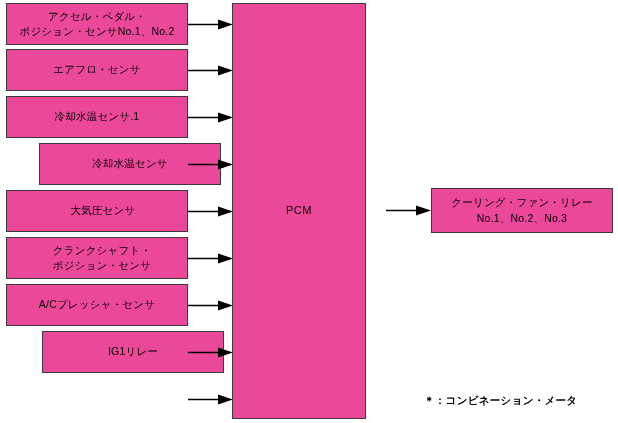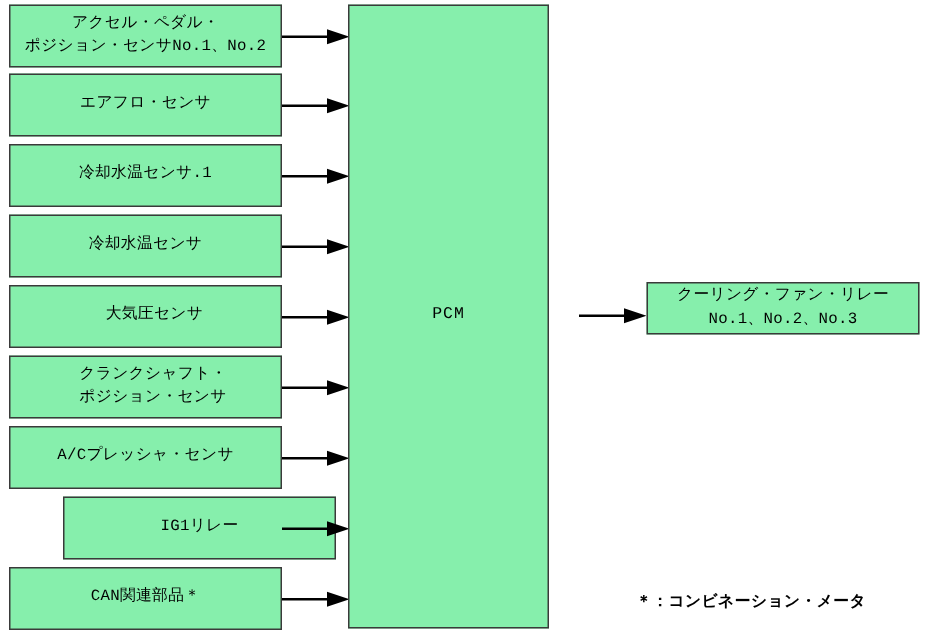--- a/index.html
+++ b/index.html
@@ -15,52 +15,51 @@
     position: relative;
     width: 618px;
     height: 423px;
     background: #ffffff;
     overflow: hidden;
   }
   .box {
     position: absolute;
     box-sizing: border-box;
     border: 1px solid #3a3a3a;
-    background: #86efac;
+    background: #ec4899;
     display: flex;
     align-items: center;
     justify-content: center;
     text-align: center;
     line-height: 1.45;
     font-size: 10.5px;
     letter-spacing: 0.2px;
     color: #000000;
     white-space: pre-line;
-    font-family: Liberation Mono, monospace;
   }
   .input-box {
     left: 6px;
     width: 182px;
     height: 42px;
   }
   #pcm-box {
     left: 232px;
     top: 3px;
     width: 134px;
     height: 416px;
     align-items: center;
     justify-content: center;
     font-size: 11px;
     letter-spacing: 0.6px;
   }
   #relay-box {
     left: 431px;
     top: 188px;
     width: 182px;
-    height: 35px;
+    height: 45px;
   }
   .arrow {
     position: absolute;
     height: 11px;
   }
   .arrow svg {
     display: block;
   }
   #footnote {
     position: absolute;
@@ -78,32 +77,31 @@
 
 <div id="canvas">
 
   <div class="box input-box" style="top:3px;">アクセル・ペダル・
 ポジション・センサNo.1、No.2</div>
 
   <div class="box input-box" style="top:49px;">エアフロ・センサ</div>
 
   <div class="box input-box" style="top:96px;">冷却水温センサ.1</div>
 
-  <div class="box input-box" style="top:143px;">冷却水温センサ</div>
+  <div class="box input-box" style="top:143px;margin-left:33px;">冷却水温センサ</div>
 
   <div class="box input-box" style="top:190px;padding-left:12px;">大気圧センサ</div>
 
   <div class="box input-box" style="top:237px;padding-left:10px;">クランクシャフト・
 ポジション・センサ</div>
 
   <div class="box input-box" style="top:284px;">A/Cプレッシャ・センサ</div>
 
   <div class="box input-box" style="top:331px;margin-left:36px;">IG1リレー</div>
 
-  <div class="box input-box" style="top:378px;">CAN関連部品＊</div>
 
   <div class="arrow" style="left:188px; top:19px; width:46px;">
     <svg width="46" height="11" viewBox="0 0 46 11">
         <line x1="0" y1="5.5" x2="33" y2="5.5" stroke="#000000" stroke-width="1.6"></line>
         <polygon points="30,0.5 45,5.5 30,10.5" fill="#000000"></polygon>
       </svg>
   </div>
   <div class="arrow" style="left:188px; top:65px; width:46px;">
     <svg width="46" height="11" viewBox="0 0 46 11">
         <line x1="0" y1="5.5" x2="33" y2="5.5" stroke="#000000" stroke-width="1.6"></line>

